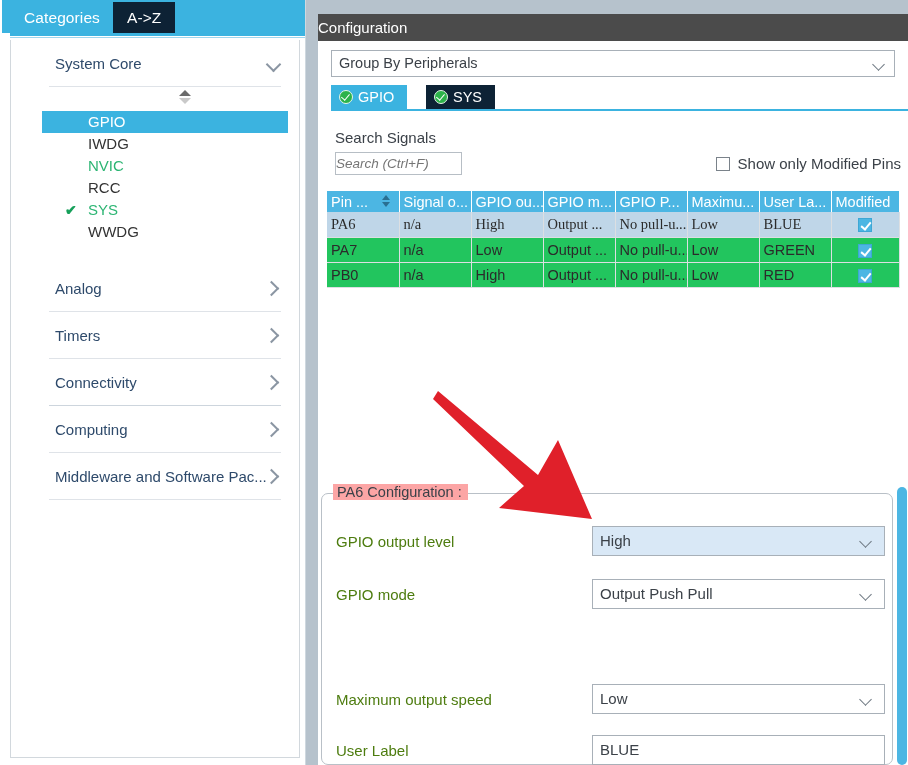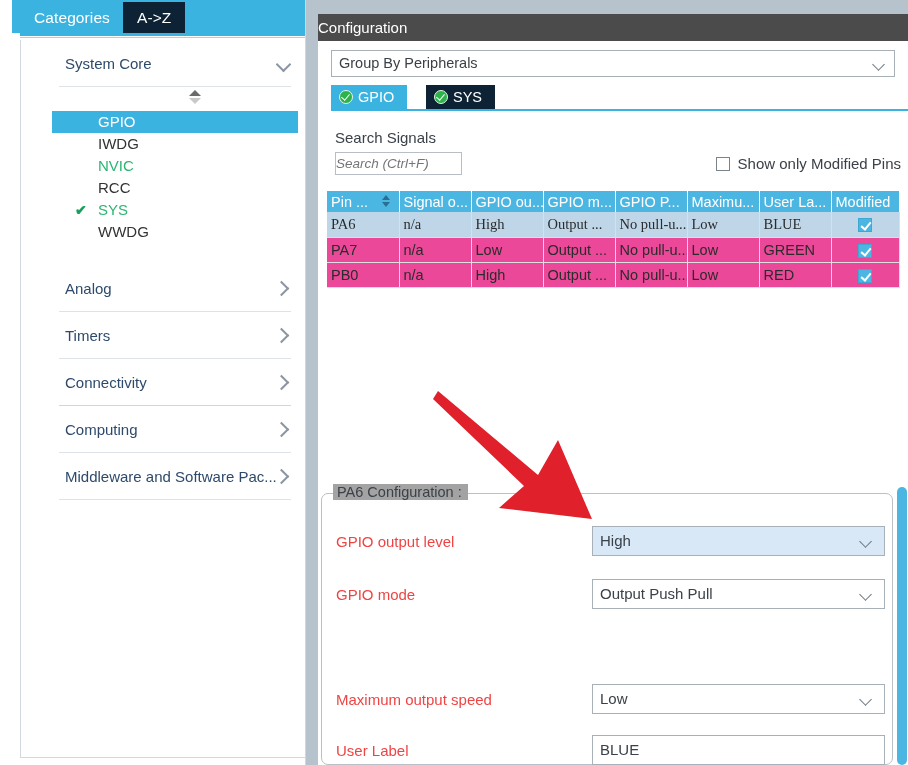--- a/index.html
+++ b/index.html
@@ -15,21 +15,21 @@
   #app {
     position: relative;
     width: 908px;
     height: 765px;
     background: #ffffff;
   }
 
   
   #left-panel {
     position: absolute;
-    left: 12px; top: 0;
+    left: 2px; top: 0;
     width: 307px;
     height: 765px;
     background: #ffffff;
   }
 
   .tabstrip {
     position: absolute;
     left: 0; top: 0;
     width: 305px; height: 33px;
     background: #3bb3e0;
@@ -334,21 +334,21 @@
   .sortarrows::after  { top: 7px; border-top: 5px solid #2a6f91; }
 
   .tbl td {
     height: 25px;
     padding: 0 0 0 4px;
     color: #2b2b2b;
     border-right: 1px solid #dcdfe2;
     border-bottom: 1px solid #dcdfe2;
     overflow: hidden;
     white-space: nowrap;
-    background: #ec4899;
+    background: #22c55e;
   }
   .tbl tr.sel td { background: #bfd6e8; font-family: Liberation Serif, serif; }
   .tbl td.center { text-align: center; padding-left: 0; }
 
   .rowcheck {
     display: inline-block;
     width: 14px; height: 14px;
     background: #4cb6e3;
     border: 1px solid #3ea7d4;
     position: relative;
@@ -369,21 +369,21 @@
     position: absolute;
     left: 3px; top: 493px;
     width: 572px;
     height: 272px;
     border: 1px solid #b9c0c7;
     border-radius: 7px;
   }
   .pinconf-legend {
     position: absolute;
     left: 11px; top: -10px;
-    background: #a3a3a3;
+    background: #fca5a5;
     padding: 0 6px 0 4px;
     font-size: 14.5px;
     color: #3b4148;
   }
   .pinconf-cover {
     position: absolute;
     left: 11px; top: -1px;
     width: 130px; height: 2px;
     background: #ffffff;
   }
@@ -391,21 +391,21 @@
   .frow {
     position: absolute;
     left: 0;
     width: 572px;
     height: 33px;
   }
   .frow .flabel {
     position: absolute;
     left: 14px; top: 7px;
     font-size: 15px;
-    color: #ef4444;
+    color: #4d7c0f;
     white-space: nowrap;
   }
   .fctl {
     position: absolute;
     left: 270px; top: 0;
     width: 293px;
     height: 30px;
     border: 1px solid #a8b0b8;
     background: #ffffff;
     font-size: 15px;

